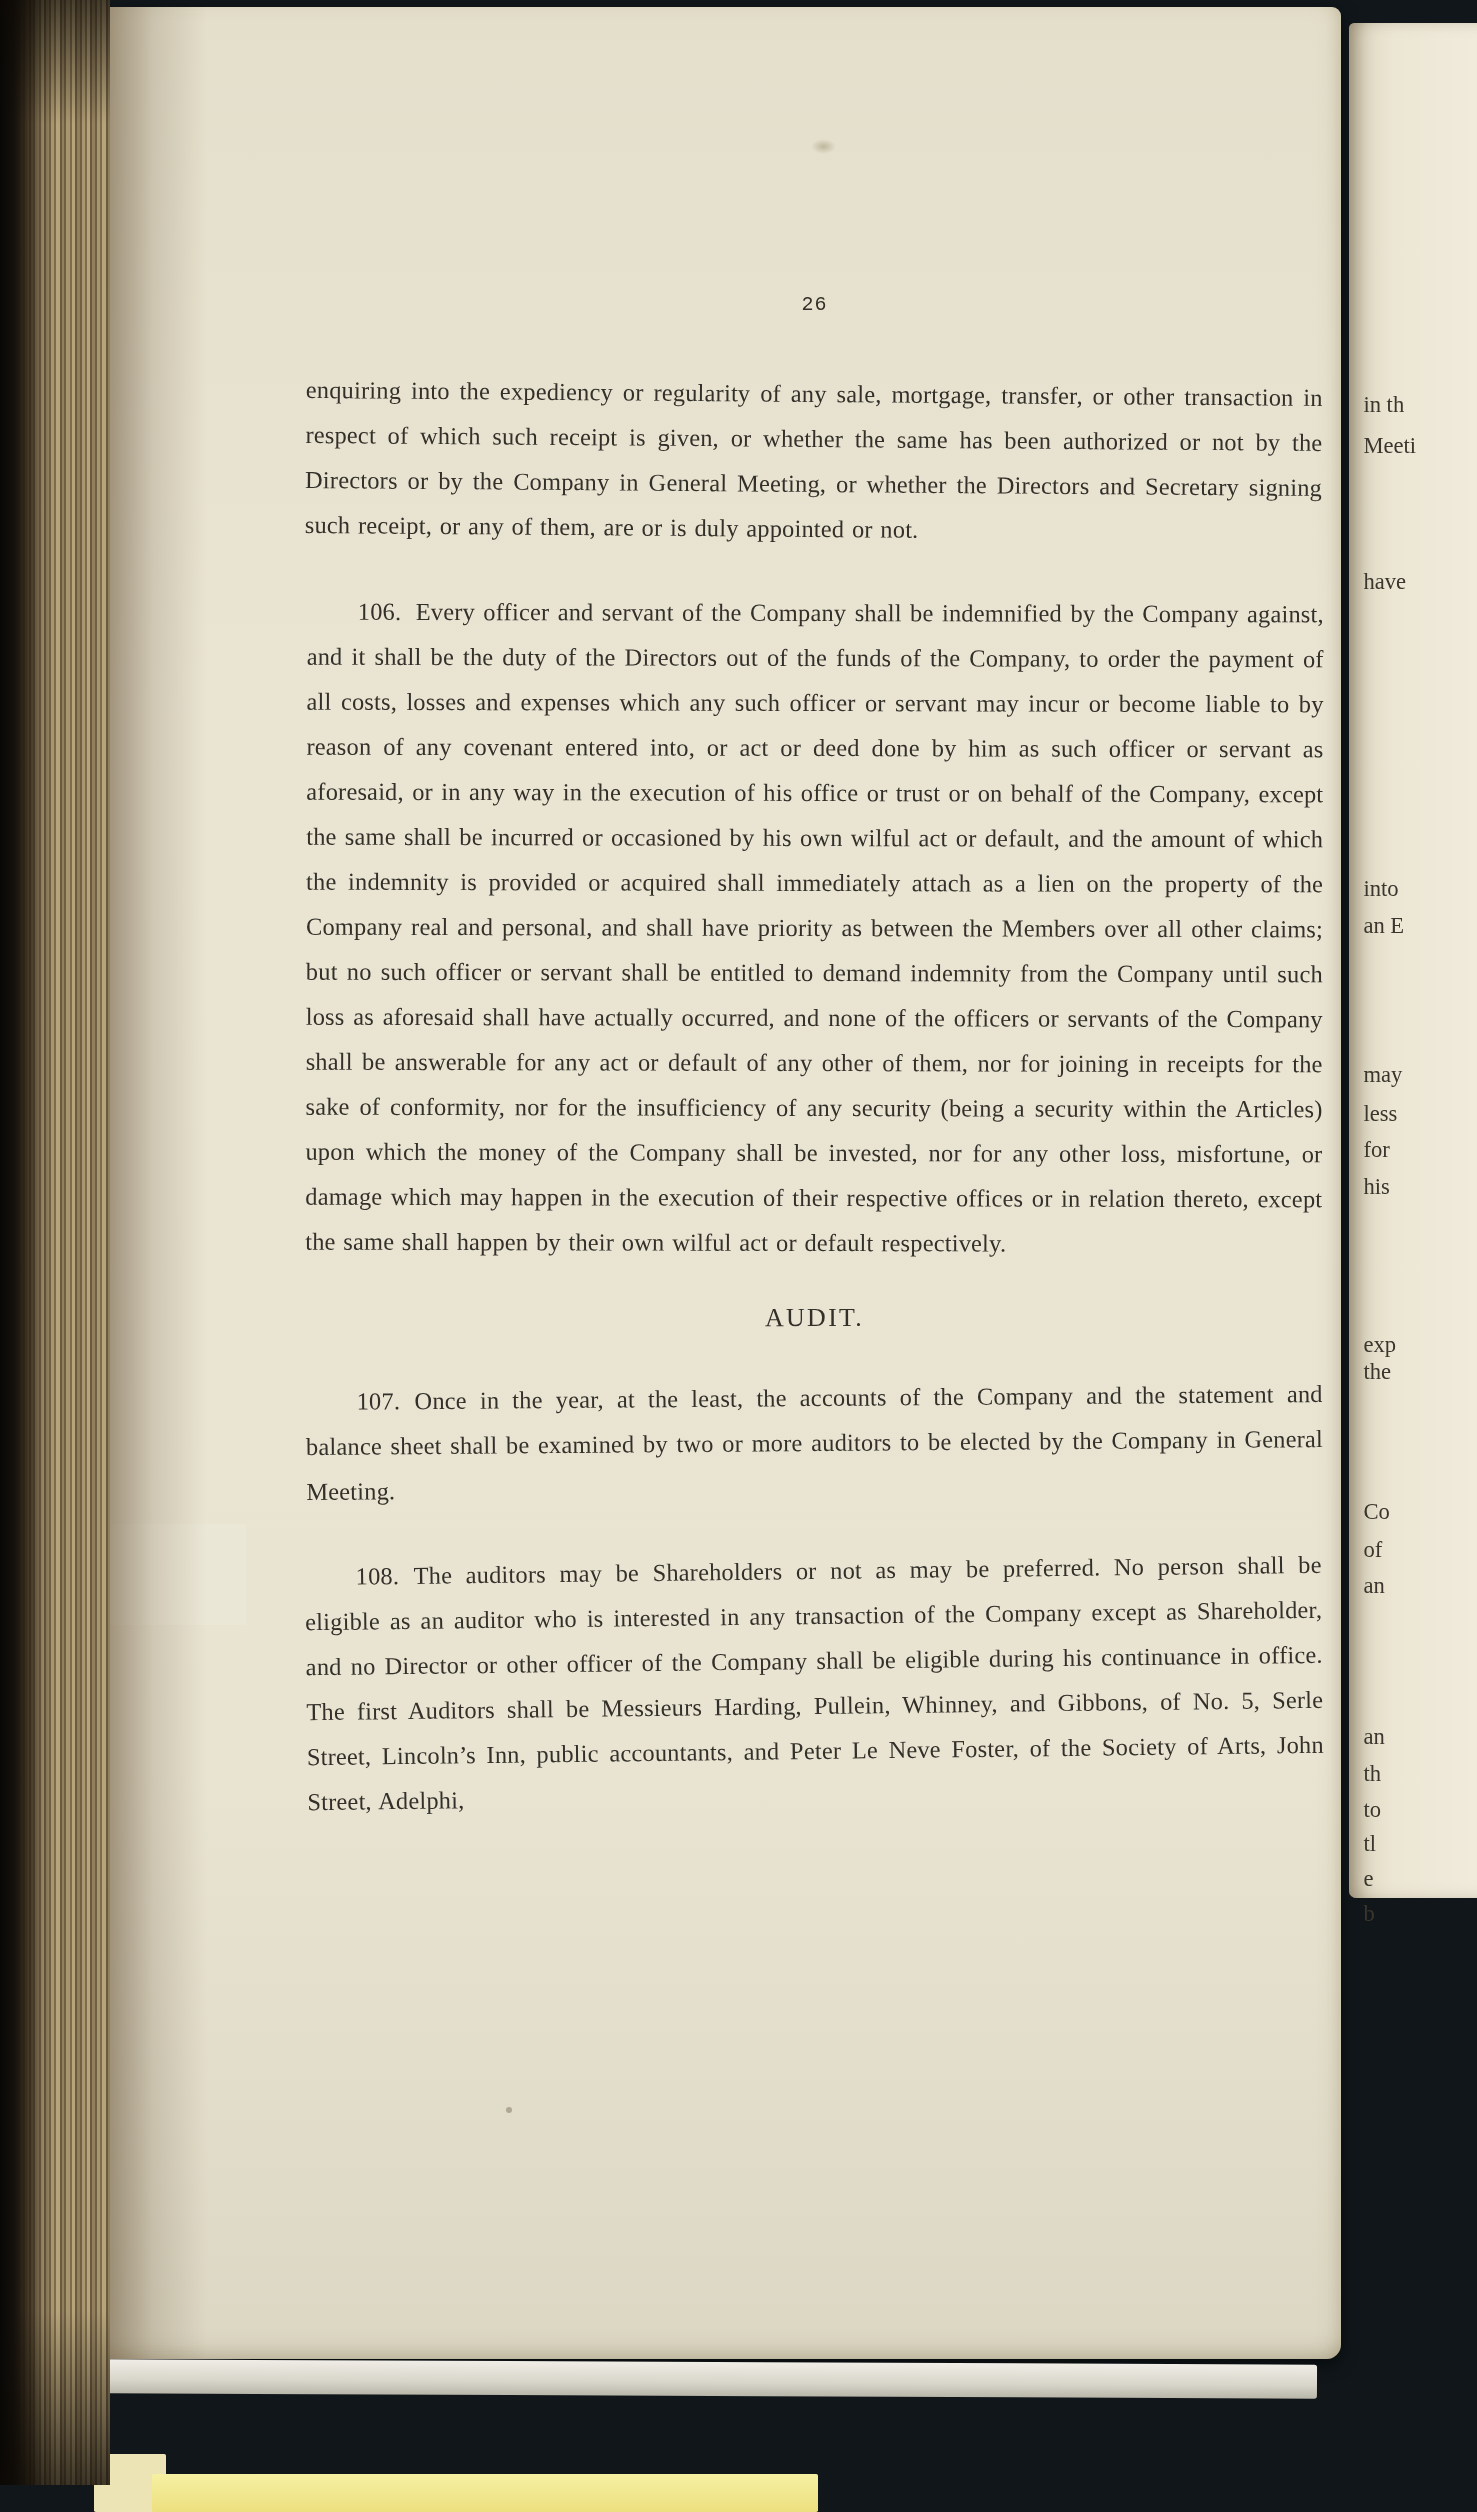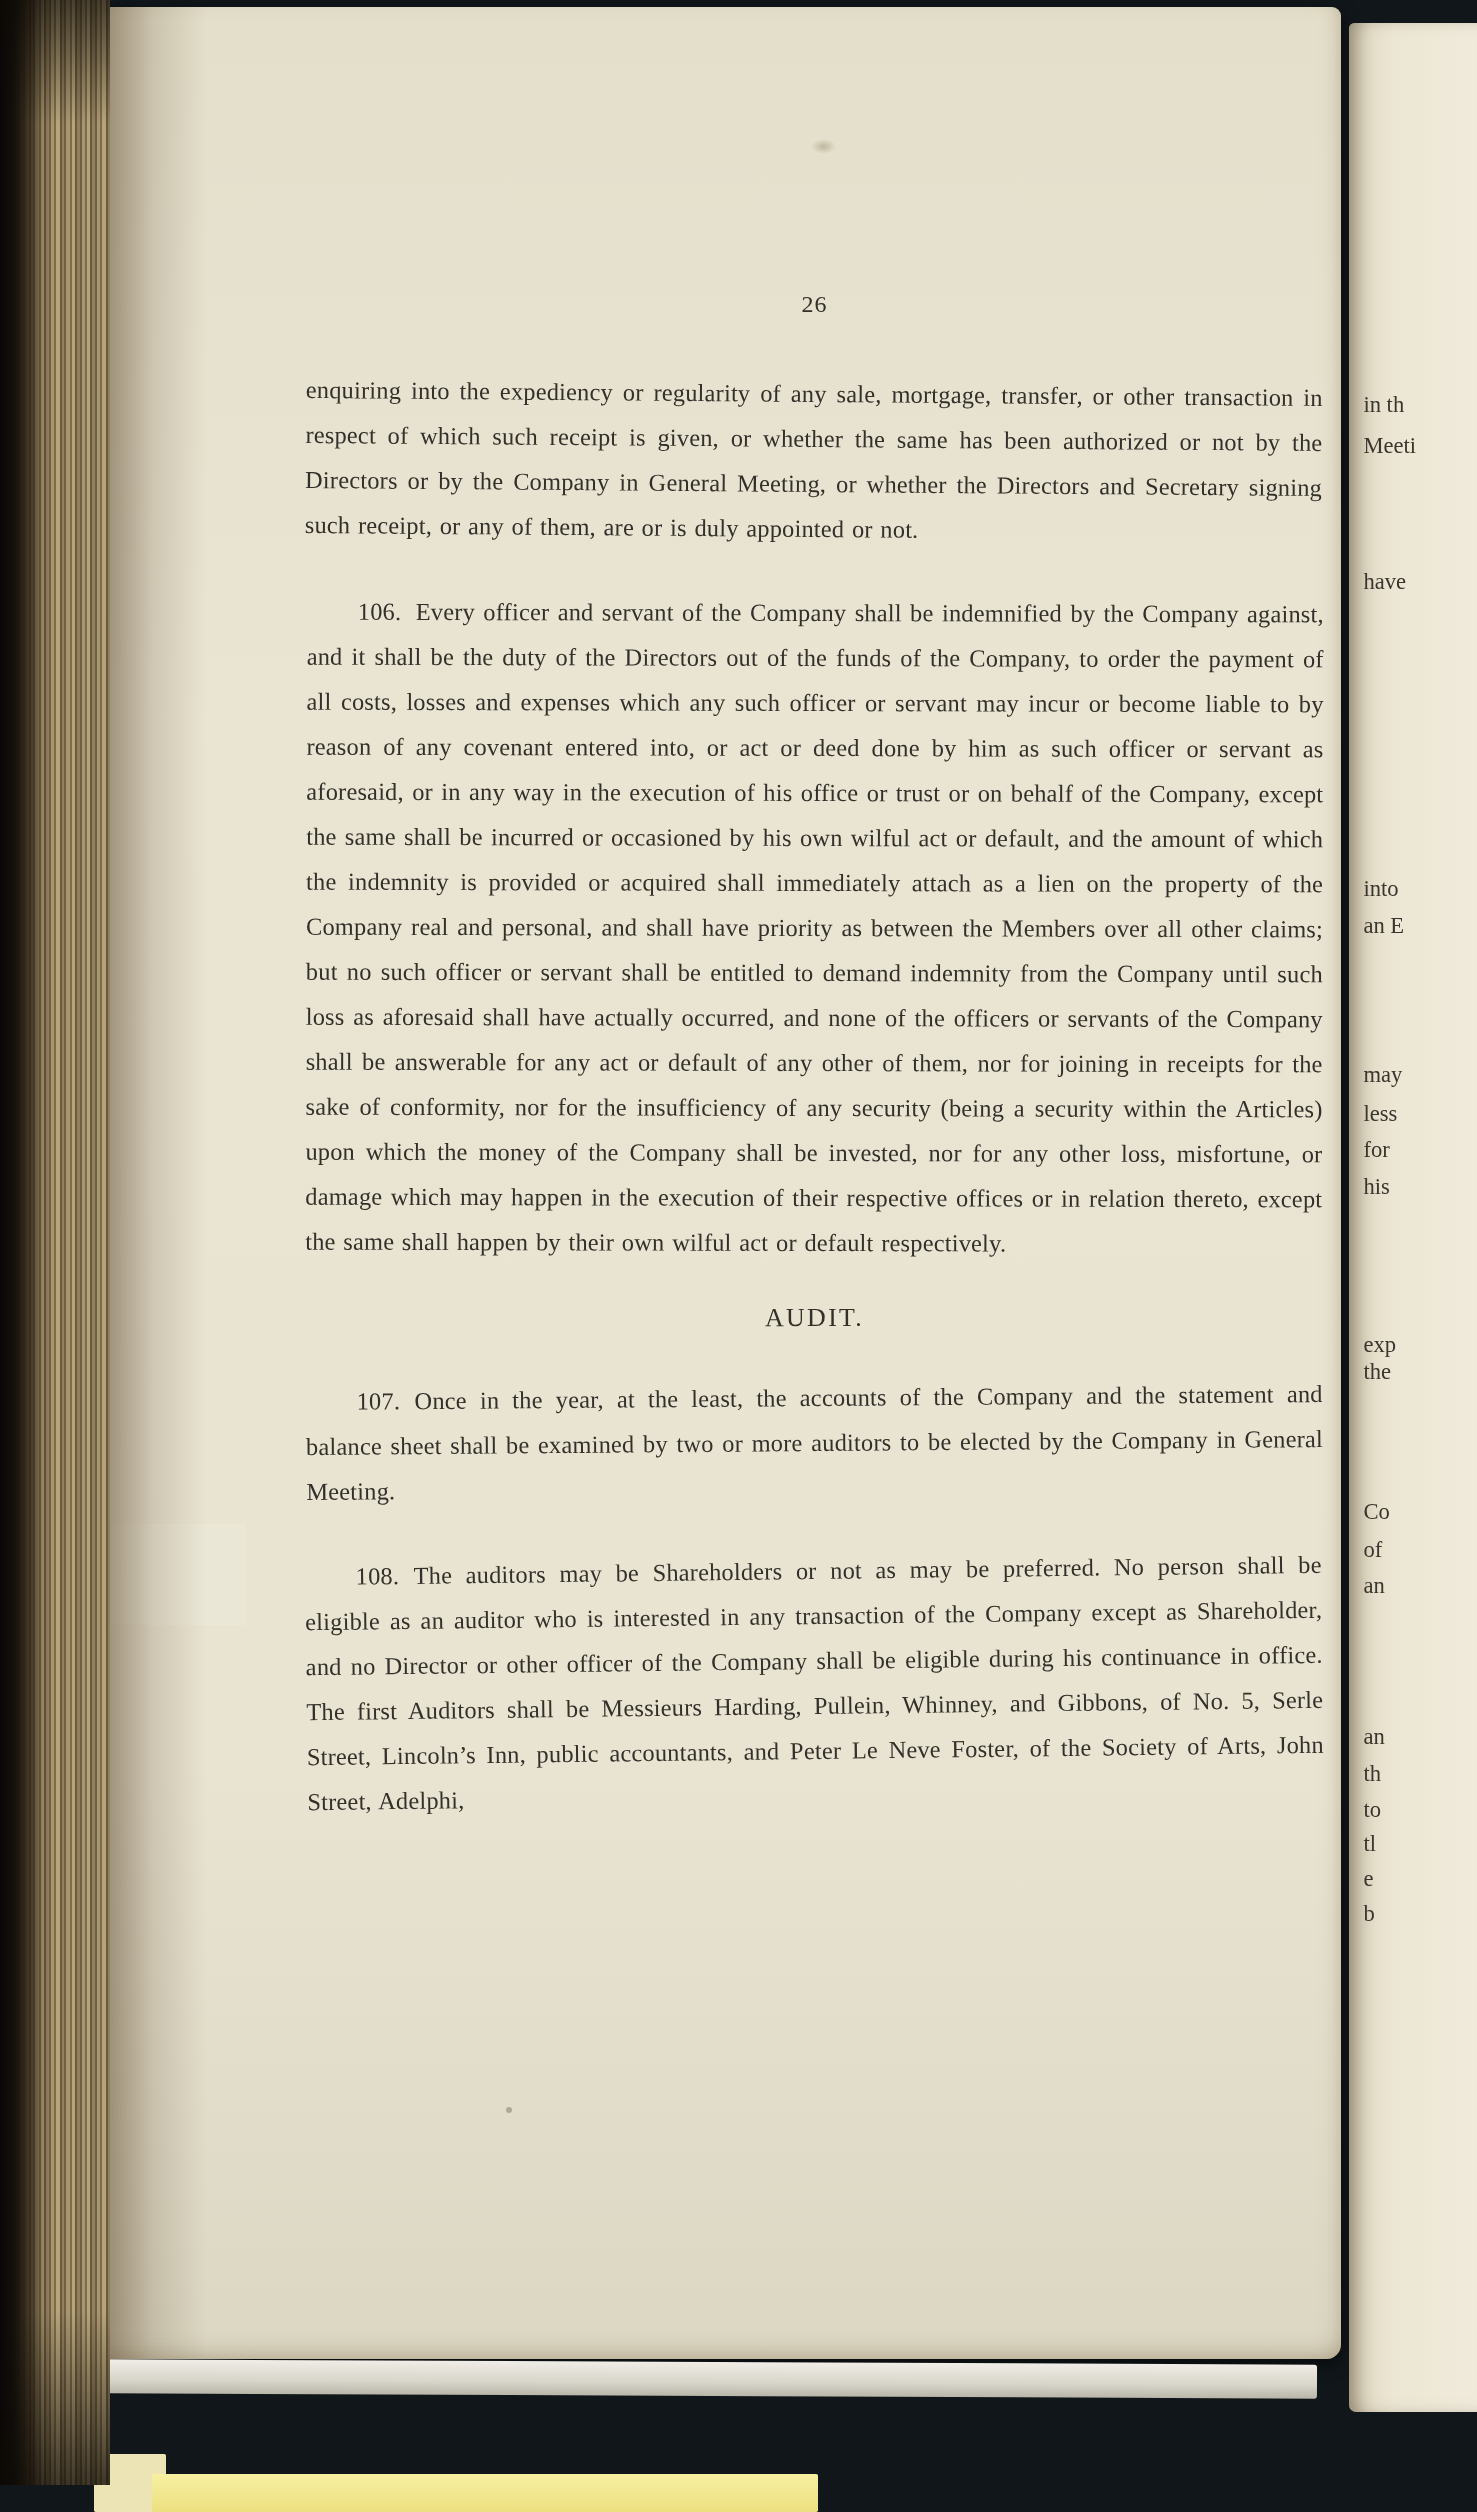--- a/index.html
+++ b/index.html
@@ -17,39 +17,39 @@
 
   
   .page-main{position:absolute;left:51px;top:7.2px;width:1290px;height:2352px;z-index:2;
     background:linear-gradient(180deg,#e4dfcb,#eae5d3 30%,#e9e4d2 75%,#dcd7c3);
     border-radius:3.6px 9px 14.4px 5.4px;
     box-shadow:inset -10.8px 0 25px -12.6px rgba(120,100,60,.35),
                inset 0 -16.3px 27px -16.3px rgba(100,85,50,.4),
                0 5.4px 16.3px rgba(0,0,0,.5);}
   .content{position:absolute;left:255px;top:282px;width:1017px;color:#33302a;
     font-size:24.4px;line-height:45px;}
-  .pagenum{text-align:center;font-size:24px;line-height:31px;letter-spacing:0.9px;margin:0 0 47px 0;}
+  .pagenum{text-align:center;font-size:20px;line-height:31px;letter-spacing:0.9px;margin:0 0 47px 0;font-family:Liberation Mono, monospace;}
   .para{margin:0;text-align:justify;word-spacing:1.4px;letter-spacing:0.2px;}
   .para.ind{text-indent:51px;}
   .pnum{margin-right:14.4px;margin-top:12px;}
   .p1{transform:rotate(.45deg);transform-origin:left top;}
   .p2{margin-top:43px;transform:rotate(.15deg);}
   .heading{margin:36px 0 0;text-align:center;font-size:26px;font-weight:normal;
     letter-spacing:2.3px;line-height:34px;transform:rotate(-.2deg);}
   .p3{margin-top:40px;transform:rotate(-.45deg);}
   .p4{margin-top:38px;transform:rotate(-.7deg);}
   .tape{position:absolute;left:-21.7px;top:1517px;width:217px;height:101px;
     background:rgba(250,248,238,.16);z-index:5;}
   .spot-a{position:absolute;left:760px;top:132px;width:25px;height:14.4px;border-radius:50%;
     background:radial-gradient(closest-side,rgba(120,105,70,.35),rgba(120,105,70,0));}
   .spot-b{position:absolute;left:455px;top:2100px;width:6.3px;height:6.3px;border-radius:50%;
     background:rgba(80,70,50,.35);}
 
   
-  .next-page{position:absolute;left:1349px;top:22.6px;width:128px;height:2389px;z-index:2;
+  .next-page{position:absolute;left:1349px;top:22.6px;width:128px;height:1875px;z-index:2;
     background:linear-gradient(90deg,#ddd6c0,#ece6d4 35%,#f0ebdb);
     box-shadow:inset 14.4px 0 20px -9px rgba(70,52,28,.55);
     border-radius:5.4px 0 0 7.2px;}
   .frag{position:absolute;left:14.4px;font-size:22.6px;line-height:27px;color:#3a362d;white-space:nowrap;}
 
   
   .stack-strip{position:absolute;left:107px;top:2362px;width:1210px;height:34px;z-index:2;
     background:linear-gradient(180deg,#efede6,#d8d5ca 60%,#b9b6aa);
     transform:rotate(.25deg);border-radius:2.7px;}
   .note-small{position:absolute;left:94px;top:2454px;width:72px;height:58px;z-index:3;

